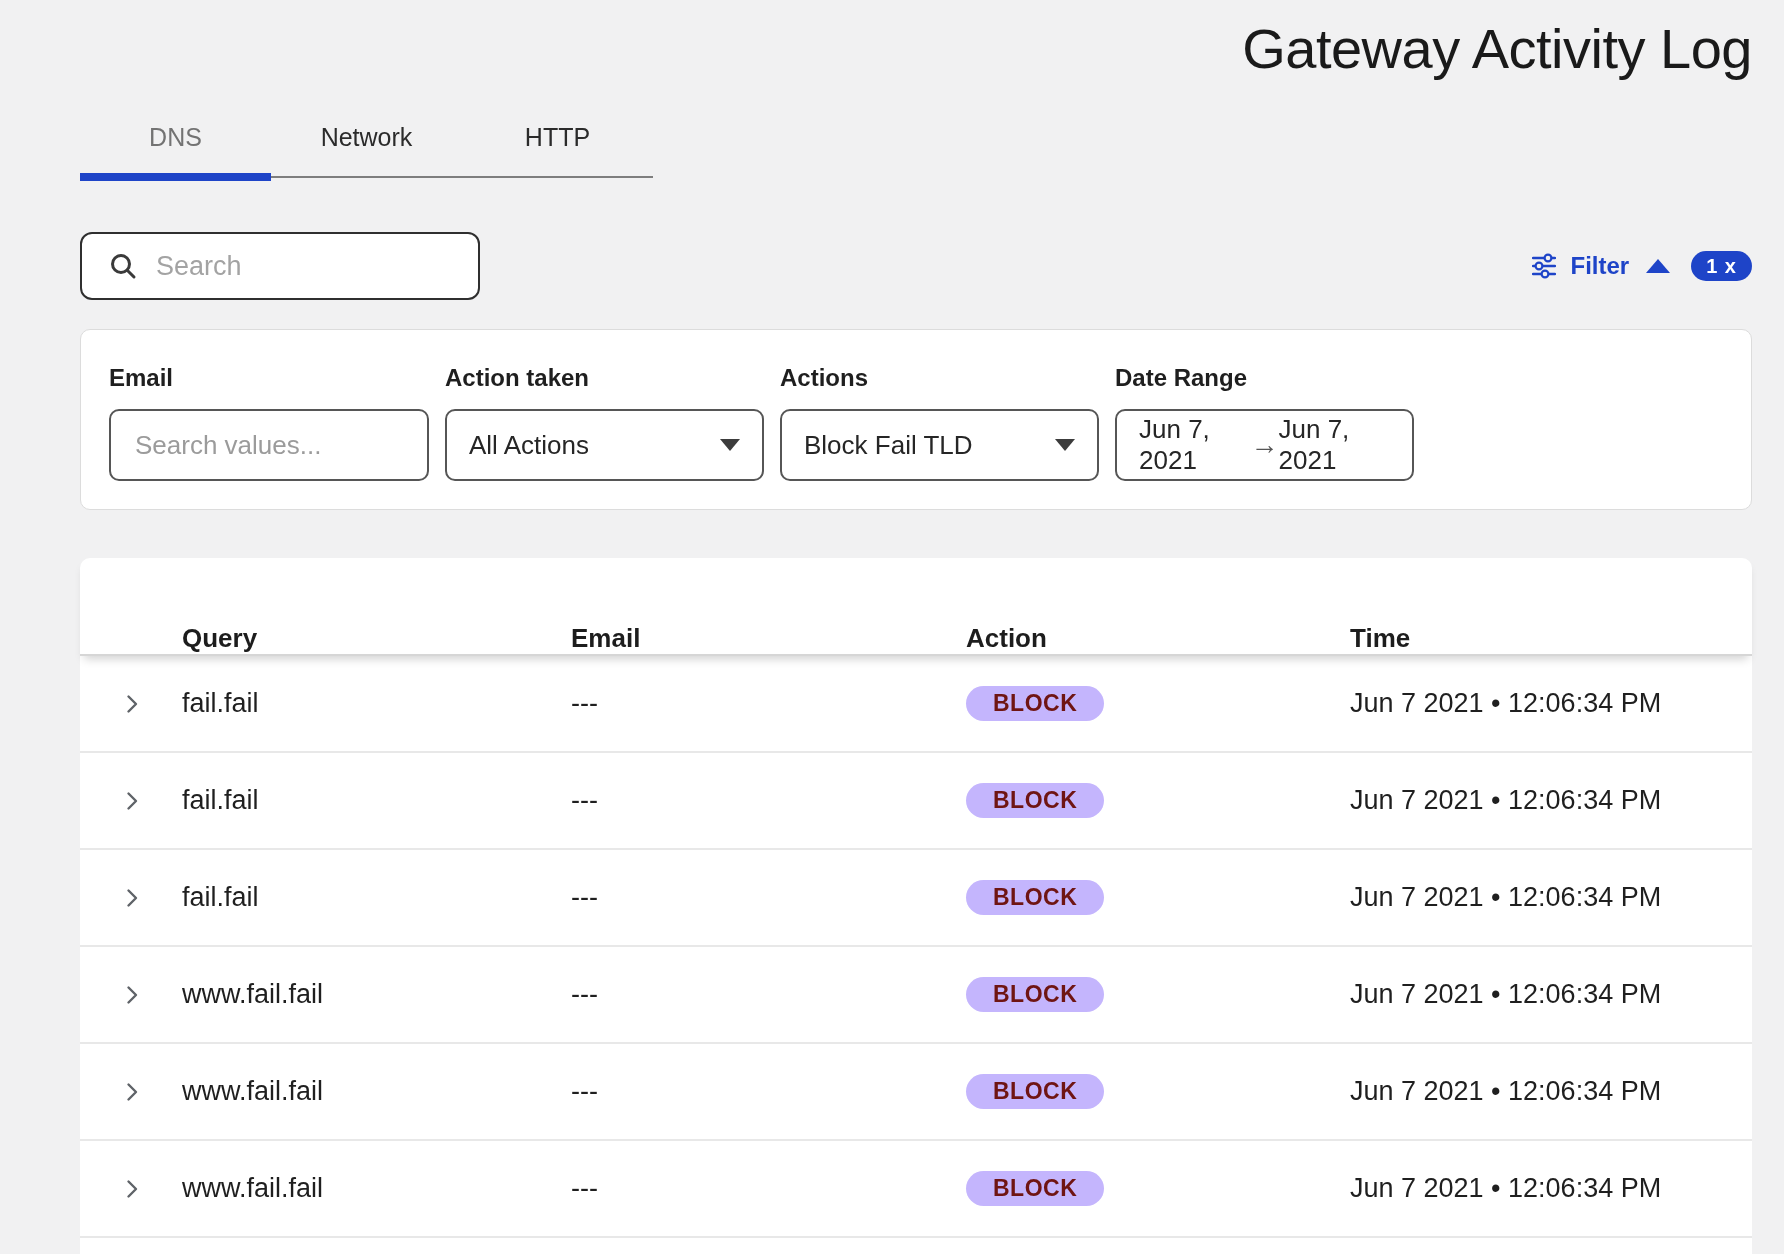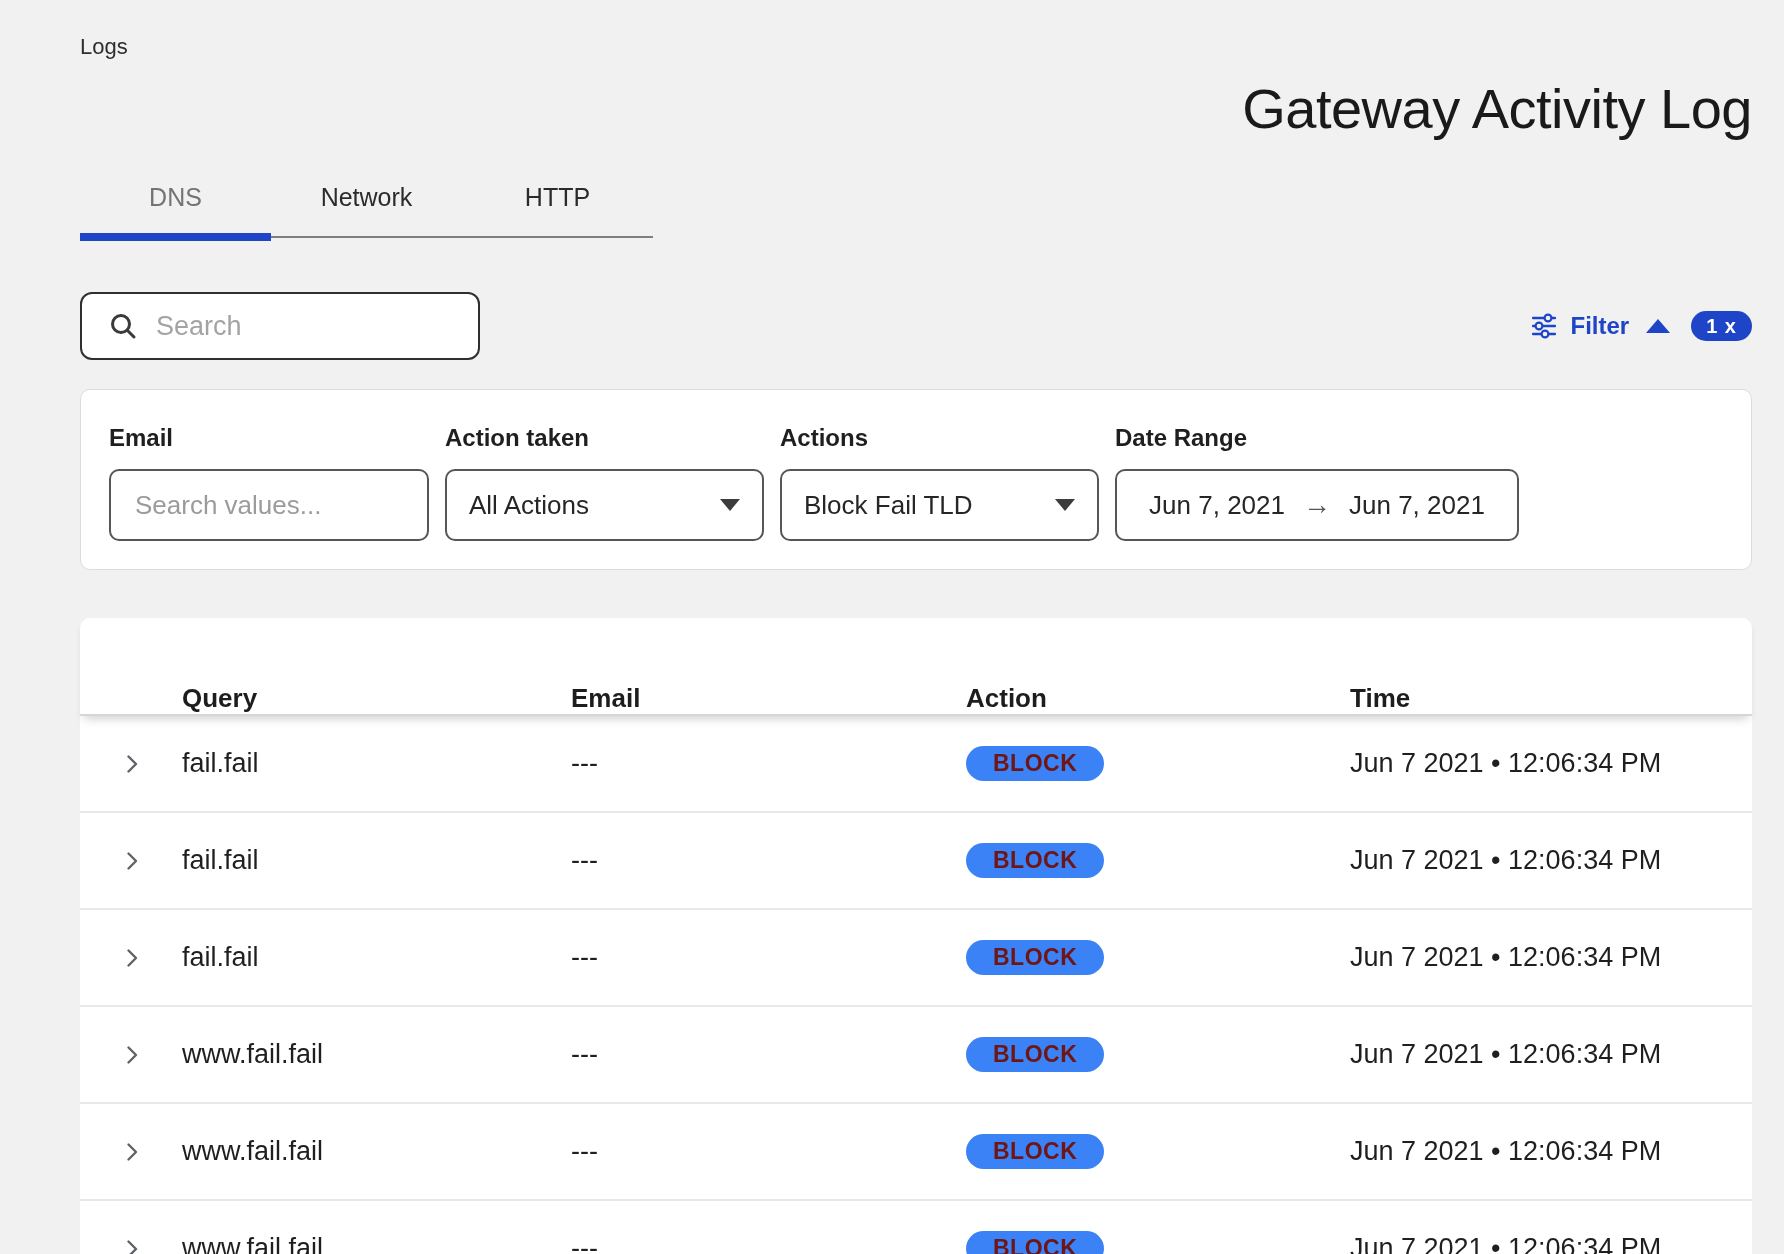--- a/index.html
+++ b/index.html
@@ -42,46 +42,45 @@
   .filter-panel{margin-top:29px;background:#fff;border:1px solid #dcdcdc;border-radius:10px;
     padding:34px 28px 28px 28px;box-sizing:border-box;display:flex;gap:16px;}
   .field label{display:block;font-size:24px;font-weight:bold;color:#1f1f1f;margin-bottom:17px;}
   .control{height:72px;border:2px solid #565656;border-radius:10px;box-sizing:border-box;
     display:flex;align-items:center;padding:0 22px;font-size:26px;background:#fff;color:#262626;}
   .control input{border:none;outline:none;font-size:26px;color:#333;width:100%;background:transparent;
     font-family:"Liberation Sans",sans-serif;}
   .control input::placeholder{color:#9b9b9b;}
   .w-email{width:320px;}
   .w-select{width:319px;justify-content:space-between;cursor:pointer;}
-  .w-date{width:404px;justify-content:center;gap:18px;cursor:pointer;}
+  .w-date{width:299px;justify-content:center;gap:0;cursor:pointer;}
   .caret-down{width:0;height:0;border-left:10px solid transparent;border-right:10px solid transparent;
     border-top:12px solid #3c3c3c;}
   .arrow-right{font-size:28px;color:#555;}
 
   
   .table-card{margin-top:48px;background:#fff;border-radius:10px 10px 0 0;min-height:700px;}
   .thead{display:flex;align-items:flex-end;height:96px;font-weight:bold;font-size:26px;color:#1d1d1d;
     border-bottom:2px solid #d6d6d6;box-shadow:0 7px 9px -4px rgba(0,0,0,0.18);position:relative;z-index:1;}
   .row{display:flex;align-items:center;height:97px;box-sizing:border-box;border-bottom:2px solid #e8e8e8;
     font-size:27px;color:#1f1f1f;}
   .col-caret{width:102px;padding-left:40px;box-sizing:border-box;display:flex;align-items:center;}
   .col-query{width:389px;}
   .col-email{width:395px;}
   .col-action{width:384px;}
   .col-time{flex:1;}
   .chevron{cursor:pointer;}
-  .badge{display:inline-block;background:#3b82f6;color:#6f1513;font-weight:bold;font-size:23px;
+  .badge{display:inline-block;background:#c4b5fd;color:#6f1513;font-weight:bold;font-size:23px;
     letter-spacing:0.5px;padding:4px 27px;border-radius:24px;}
 </style>
 </head>
 <body>
 
 <div class="content">
 
-  <div class="breadcrumb">Logs</div>
   <h1 class="page-title">Gateway Activity Log</h1>
 
   <div class="tabs">
     <div class="tab active">DNS</div>
     <div class="tab">Network</div>
     <div class="tab">HTTP</div>
     <div class="active-bar"></div>
   </div>
 
   <div class="toolbar">

